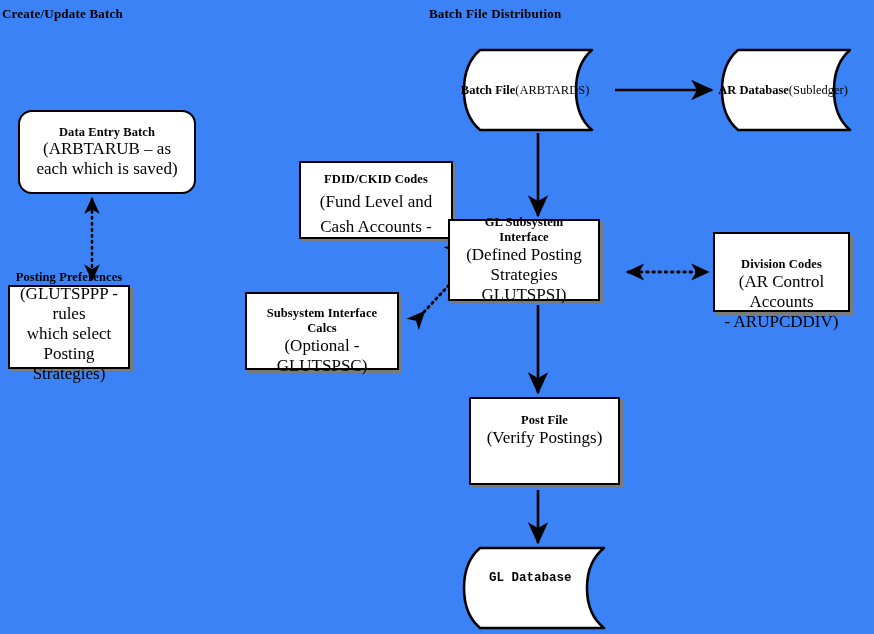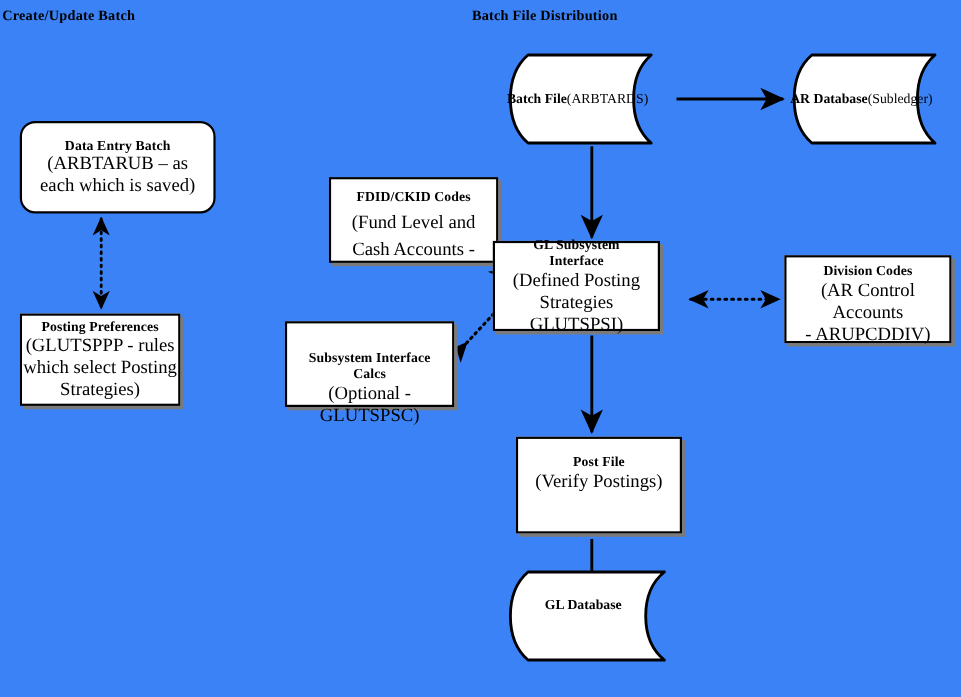--- a/index.html
+++ b/index.html
@@ -145,34 +145,34 @@
      GL Database (vertical solid) --&gt;
     <line x1="538" y1="490" x2="538" y2="543" stroke="#000" stroke-width="2.6" marker-end="url(#arrowSolid)"></line>
   </svg>
 
   <div class="node rounded" style="left:18px; top:110px; width:178px; height:84px;">
     <div class="ttl">Data Entry Batch</div>
     <div class="sub">(ARBTARUB – as</div>
     <div class="sub">each which is saved)</div>
   </div>
 
-  <div class="node rect" style="left:18px; top:285px; width:146px; height:84px;">
+  <div class="node rect" style="left:8px; top:285px; width:122px; height:84px;">
     <div class="ttl">Posting Preferences</div>
     <div class="sub">(GLUTSPPP - rules</div>
     <div class="sub">which select Posting</div>
     <div class="sub">Strategies)</div>
   </div>
 
   <div class="node rect" style="left:259px; top:161px; width:154px; height:78px; justify-content:space-between; padding-top:9px;margin-left:40px;">
     <div class="ttl">FDID/CKID Codes</div>
     <div class="sub">(Fund Level and</div>
     <div class="sub">Cash Accounts -</div>
   </div>
 
-  <div class="node rect" style="left:259px; top:292px; width:154px; height:78px; justify-content:flex-start; padding-top:24px;">
+  <div class="node rect" style="left:245px; top:292px; width:154px; height:78px; justify-content:flex-start; padding-top:12px;">
     <div class="ttl">Subsystem Interface</div>
     <div class="ttl">Calcs</div>
     <div class="sub">(Optional - GLUTSPSC)</div>
   </div>
 
   <div class="cyl" style="left:458px; top:48px; width:156px; height:84px;">
     <svg width="156" height="84" viewBox="0 0 156 84" xmlns="http://www.w3.org/2000/svg">
       <path d="M22,2 L134,2 C120,14 118,30 118,42 C118,54 120,70 134,82 L22,82
                C8,70 6,54 6,42 C6,30 8,14 22,2 Z" fill="#ffffff" stroke="#000000" stroke-width="2.6" stroke-linejoin="round"></path>
     </svg>
@@ -193,32 +193,32 @@
     </div>
   </div>
 
   <div class="node rect" style="left:448px; top:219px; width:152px; height:82px;text-align:center;">
     <div class="ttl">GL Subsystem</div>
     <div class="ttl">Interface</div>
     <div class="sub">(Defined Posting</div>
     <div class="sub">Strategies GLUTSPSI)</div>
   </div>
 
-  <div class="node rect" style="left:713px; top:232px; width:152px; height:80px; justify-content:center; padding-top:9px;">
+  <div class="node rect" style="left:713px; top:232px; width:137px; height:80px; justify-content:flex-start; padding-top:23px;">
     <div class="ttl">Division Codes</div>
     <div class="sub">(AR Control Accounts</div>
     <div class="sub">- ARUPCDDIV)</div>
   </div>
 
   <div class="node rect" style="left:469px; top:397px; width:151px; height:88px; justify-content:flex-start; padding-top:14px;text-align:right;">
     <div class="ttl">Post File</div>
     <div class="sub">(Verify Postings)</div>
   </div>
 
-  <div class="cyl" style="left:458px; top:518px; width:168px; height:64px;">
+  <div class="cyl" style="left:458px; top:546px; width:168px; height:64px;font-family:Liberation Mono, monospace;">
     <svg width="168" height="84" viewBox="0 0 168 84" xmlns="http://www.w3.org/2000/svg">
       <path d="M22,2 L146,2 C131,14 129,30 129,42 C129,54 131,70 146,82 L22,82
                C8,70 6,54 6,42 C6,30 8,14 22,2 Z" fill="#ffffff" stroke="#000000" stroke-width="2.6" stroke-linejoin="round"></path>
     </svg>
     <div class="cyl-label">
       <div class="ttl">GL Database</div>
     </div>
   </div>
 
 </div>

